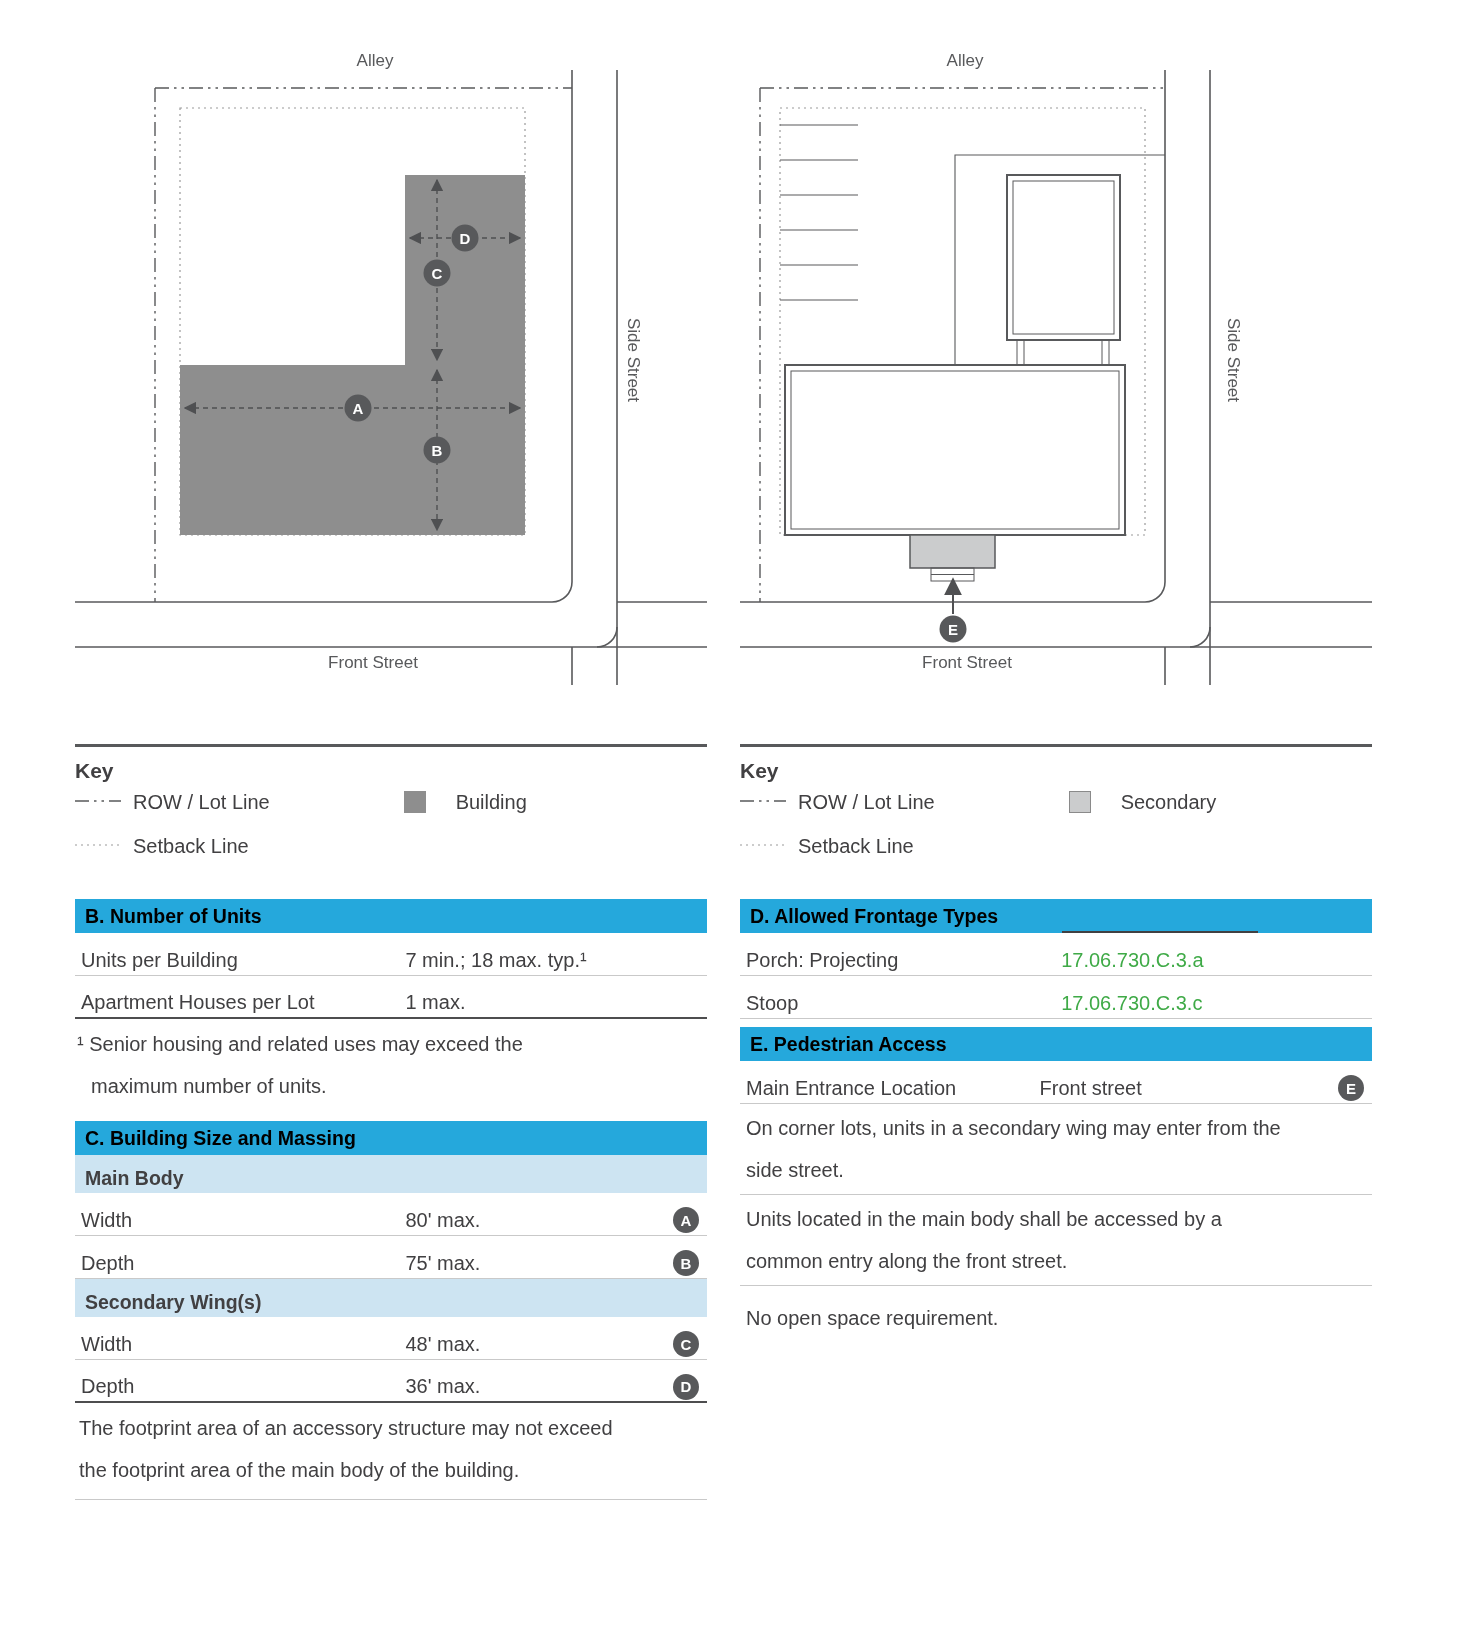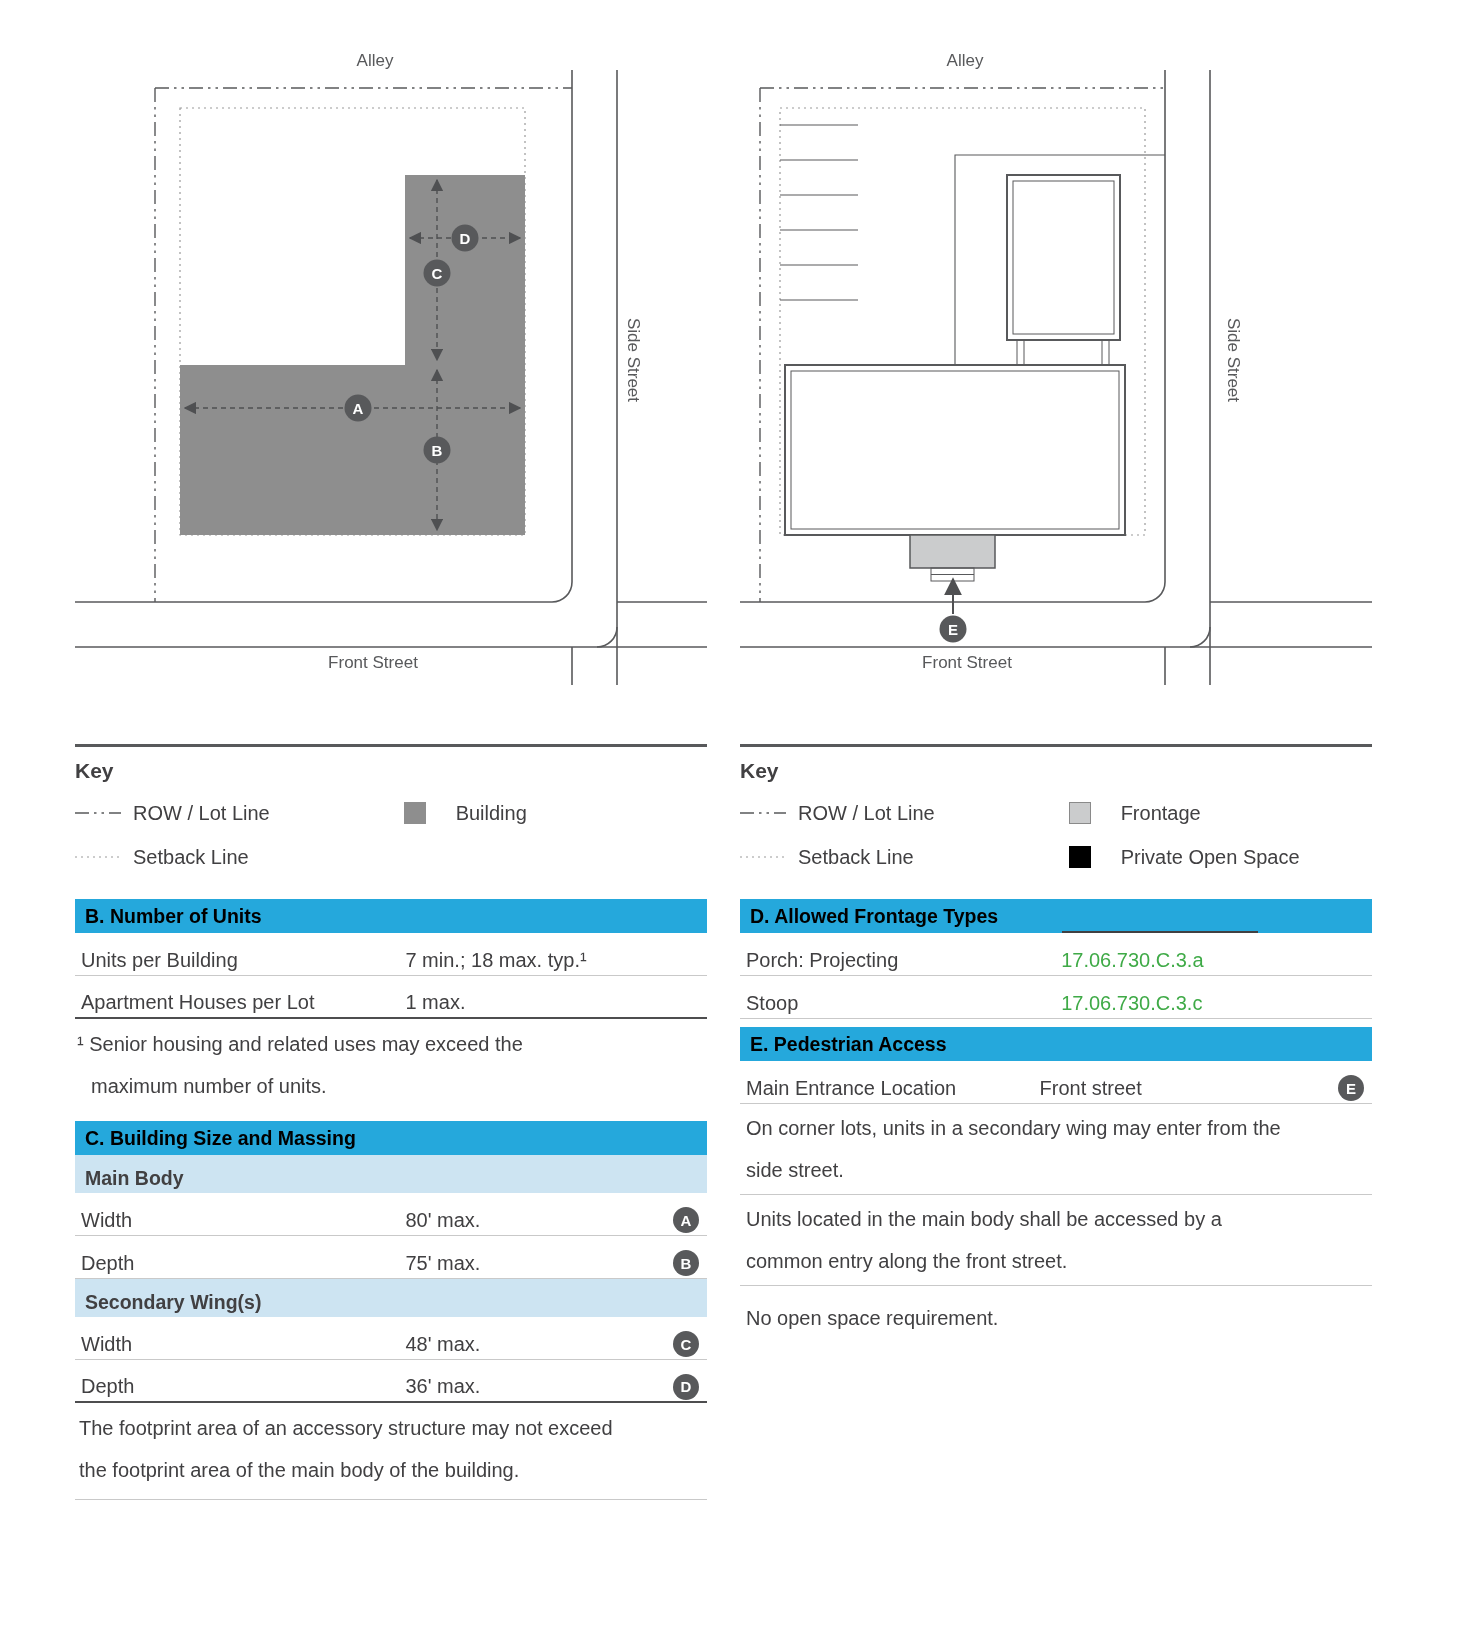--- a/index.html
+++ b/index.html
@@ -22,21 +22,21 @@
   .dim   { stroke:#4f5052; stroke-width:1.4; stroke-dasharray:5 4; fill:none; }
   .dbadge   { fill:var(--badge-gray,#58595b); }
   .dbadge-t { fill:#ffffff; font-weight:bold; font-size:15px; text-anchor:middle; }
   .svgtxt   { fill:#58595b; font-size:17px; }
   .frontage-rect { fill:var(--frontage-gray,#cbcccd); stroke:#58595b; stroke-width:1.5; }
 
   
   .keybox { margin-top:14px; border-top:3px solid var(--badge-gray,#58595b); padding-top:12px; }
   .key-title { font-size:21px; font-weight:bold; margin-bottom:8px; }
   .key-grid { display:grid; grid-template-columns:52% 48%; }
-  .key-item { display:flex; align-items:center; height:44px; font-size:20px; }
+  .key-item { display:flex; height:44px; font-size:20px; }
   .key-sym { width:46px; flex:0 0 46px; margin-right:12px; }
   .key-swatch { width:22px; height:22px; flex:0 0 22px; margin-right:30px; }
   .sw-building { background:var(--building-gray,#8e8e8e); }
   .sw-frontage { background:var(--frontage-gray,#cbcccd); border:1px solid #8a8a8a; }
   .sw-openspace { background:var(--open-space-black,#000000); }
 
   
   .sec { margin-top:8px; }
   .sec-first { margin-top:20px; }
   .thead { position:relative; background:var(--accent-blue,#25a8dc); color:#000000; font-weight:bold;
@@ -281,32 +281,28 @@
         <div class="key-title">Key</div>
         <div class="key-grid">
           <div class="key-item">
             <svg class="key-sym" width="46" height="20" viewBox="0 0 46 20">
               <line x1="0" y1="10" x2="46" y2="10" class="lot"></line>
             </svg>
             <span>ROW / Lot Line</span>
           </div>
           <div class="key-item">
             <span class="key-swatch sw-frontage"></span>
-            <span>Frontage</span>
+            <span>Secondary</span>
           </div>
           <div class="key-item">
             <svg class="key-sym" width="46" height="20" viewBox="0 0 46 20">
               <line x1="0" y1="10" x2="46" y2="10" class="setb"></line>
             </svg>
             <span>Setback Line</span>
           </div>
-          <div class="key-item">
-            <span class="key-swatch sw-openspace"></span>
-            <span>Private Open Space</span>
-          </div>
         </div>
       </div>
 
       <section class="sec sec-first sec-d">
         <div class="thead">D. Allowed Frontage Types</div>
         <div class="trow">
           <span class="tlabel">Porch: Projecting</span>
           <span class="tvalue green">17.06.730.C.3.a</span>
         </div>
         <div class="trow">

